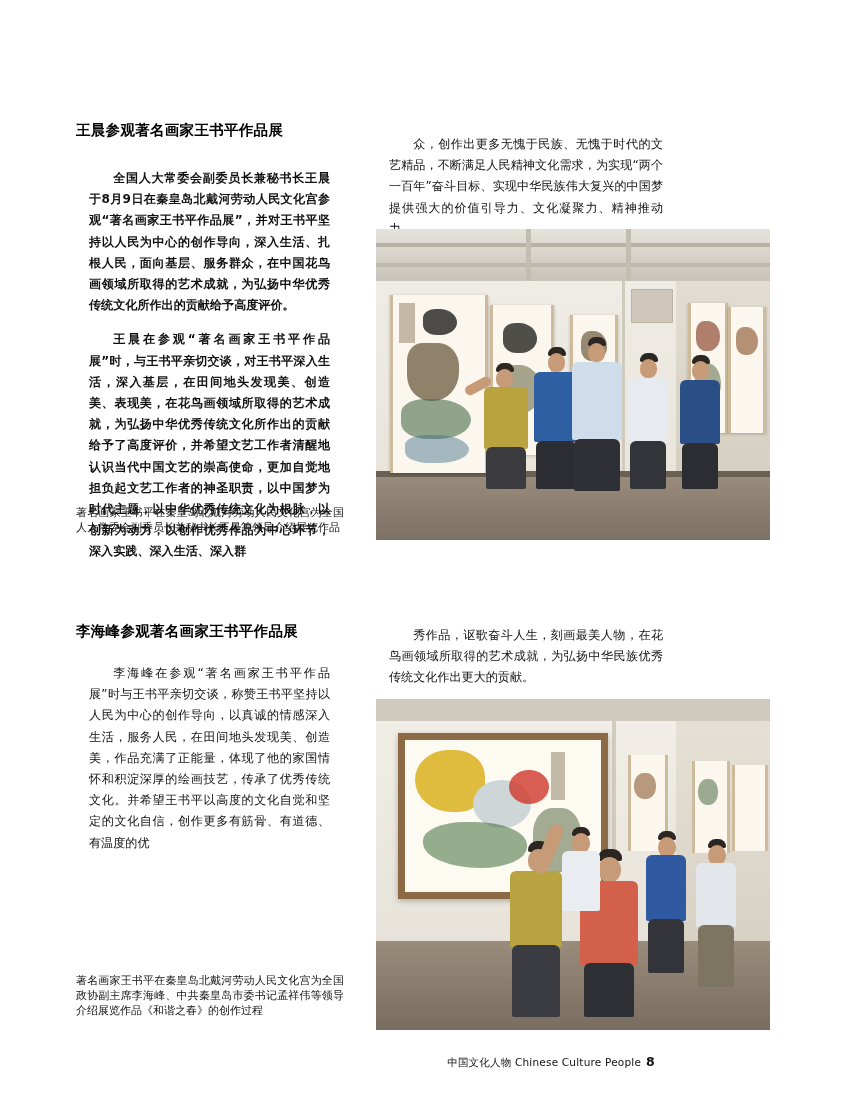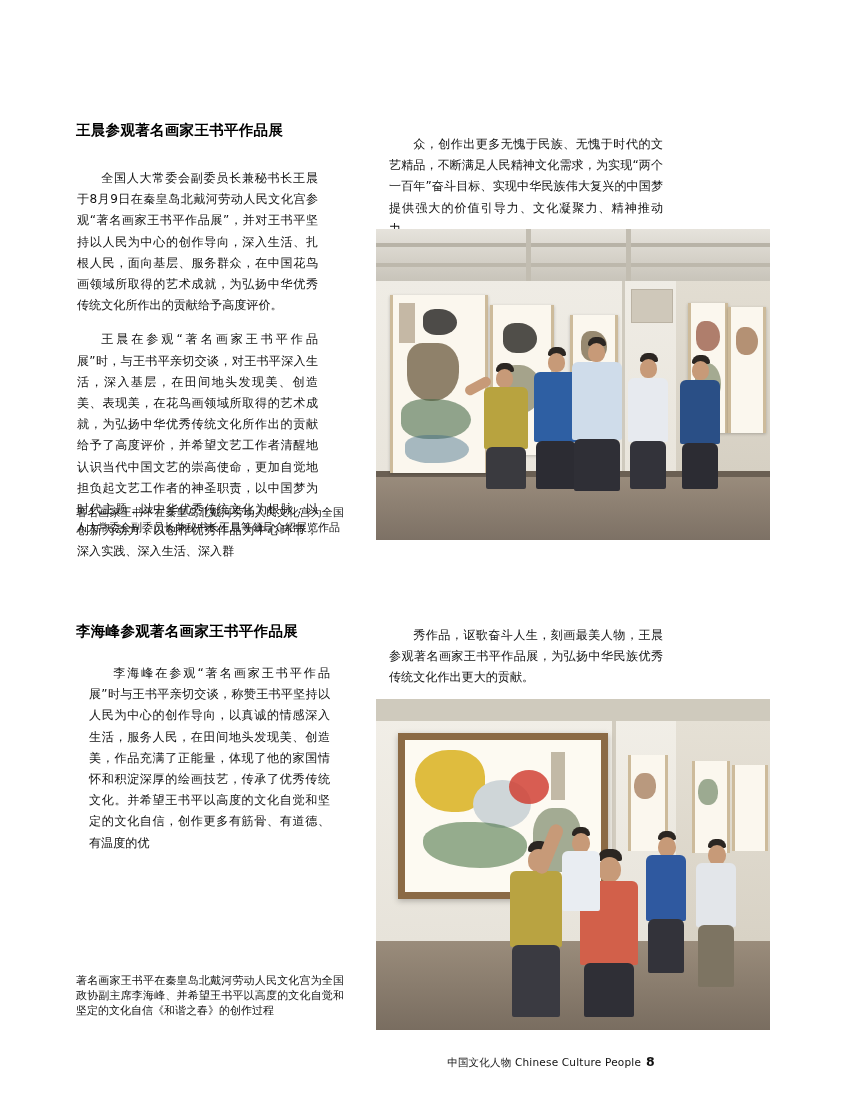--- a/index.html
+++ b/index.html
@@ -40,23 +40,24 @@
     text-align: justify;
     text-justify: inter-ideograph;
     color: #111;
   }
   .body-text p {
     margin: 13px;
     text-indent: 2em;
   }
   #art1-left-body {
     position: absolute;
-    left: 64px;
+    left: 76px;
     top: 155px;
     width: 267px;
+    font-weight: bold;
   }
   #art1-right-body {
     position: absolute;
     left: 376px;
     top: 121px;
     width: 300px;
   }
   .caption {
     position: absolute;
     font-size: 11px;
@@ -280,24 +281,24 @@
     <div class="p1-person" style="left:306px;top:214px;width:36px;height:46px;background:#2c2c33;"></div>
   </div>
 
   <div class="art2-title">李海峰参观著名画家王书平作品展</div>
 
   <div class="body-text" id="art2-left-body">
     <p>李海峰在参观“著名画家王书平作品展”时与王书平亲切交谈，称赞王书平坚持以人民为中心的创作导向，以真诚的情感深入生活，服务人民，在田间地头发现美、创造美，作品充满了正能量，体现了他的家国情怀和积淀深厚的绘画技艺，传承了优秀传统文化。并希望王书平以高度的文化自觉和坚定的文化自信，创作更多有筋骨、有道德、有温度的优</p>
   </div>
 
   <div class="body-text" id="art2-right-body">
-    <p>秀作品，讴歌奋斗人生，刻画最美人物，王晨参观著名画家王书平作品展，为弘扬中华民族优秀传统文化作出更大的贡献。</p>
-  </div>
-
-  <div class="caption" id="art2-caption">著名画家王书平在秦皇岛北戴河劳动人民文化宫为全国政协副主席李海峰、并希望王书平以高度的文化自觉和坚定的文化自信《和谐之春》的创作过程</div>
+    <p>秀作品，讴歌奋斗人生，刻画最美人物，在花鸟画领域所取得的艺术成就，为弘扬中华民族优秀传统文化作出更大的贡献。</p>
+  </div>
+
+  <div class="caption" id="art2-caption">著名画家王书平在秦皇岛北戴河劳动人民文化宫为全国政协副主席李海峰、中共秦皇岛市委书记孟祥伟等领导介绍展览作品《和谐之春》的创作过程</div>
 
   <div class="photo" id="photo-2">
     <div class="p2-wall"></div>
     <div style="position:absolute;left:0;top:0;width:100%;height:22px;background:#cfcabd;"></div>
     <div style="position:absolute;left:236px;top:22px;width:4px;height:220px;background:#d2ccbf;"></div>
     <div style="position:absolute;left:300px;top:22px;width:94px;height:220px;background:linear-gradient(180deg,#e5e0d5,#d8d2c5);"></div>
     <div class="p2-floor"></div>
 
     <div class="p2-frame">
       <div style="position:absolute;left:10px;top:10px;width:70px;height:62px;border-radius:50% 45% 40% 55%;background:#d9b01f;opacity:.85;"></div>

